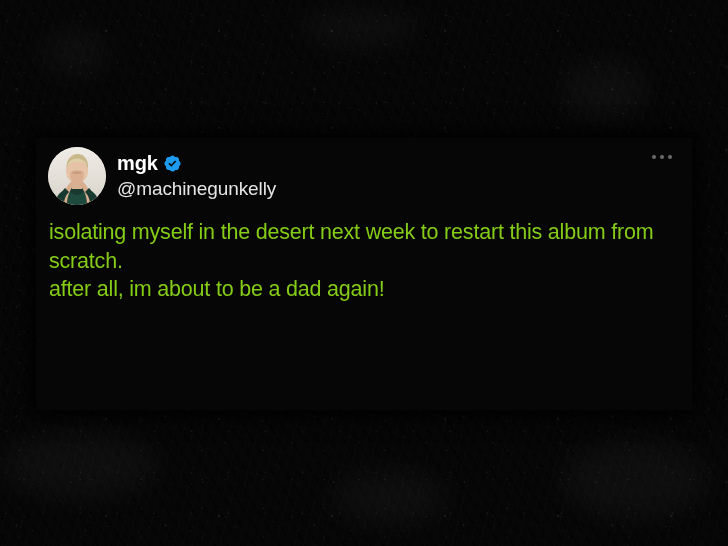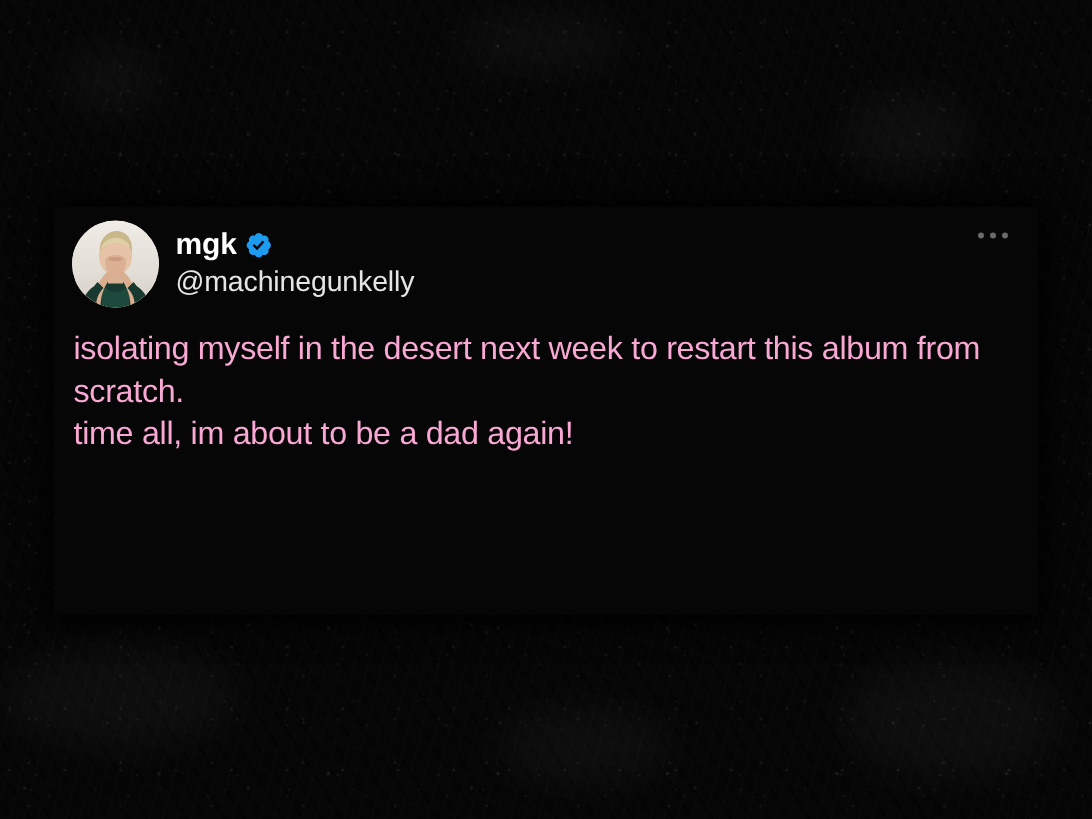--- a/index.html
+++ b/index.html
@@ -127,21 +127,21 @@
   #more-options i {
     display: block;
     width: 4px;
     height: 4px;
     border-radius: 50%;
     background: #6a6a6a;
   }
 
   #tweet-body {
     padding: 18px 18px 0 13px;
-    color: #f9a8d4;
+    color: #84cc16;
     font-size: 21.5px;
     line-height: 1.33;
     letter-spacing: -.2px;
   }
   #tweet-body p { margin: 0; }
 </style>
 </head>
 <body>
 
 <div id="backdrop">
@@ -209,16 +209,16 @@
 
     <div id="more-options">
       <i></i>
       <i></i>
       <i></i>
     </div>
   </div>
 
   <div id="tweet-body">
     <p>isolating myself in the desert next week to restart this album from scratch.</p>
-    <p>time all, im about to be a dad again!</p>
+    <p>after all, im about to be a dad again!</p>
   </div>
 
 </div>
 
 </body></html>

